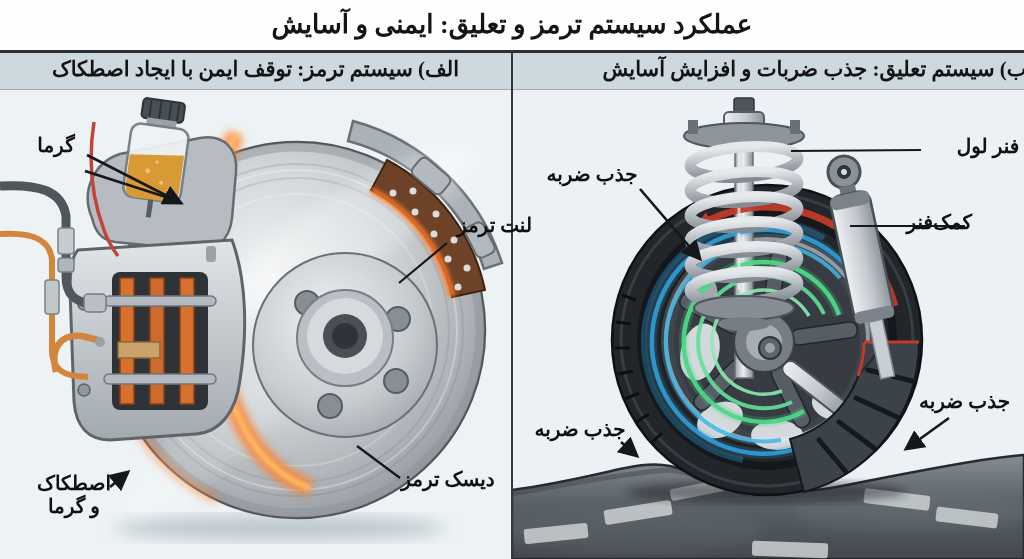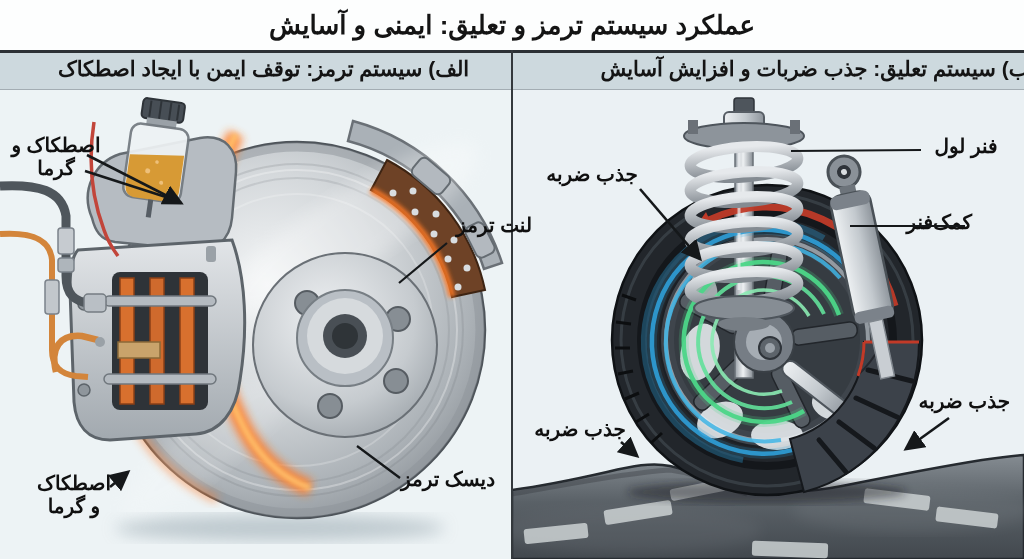--- a/index.html
+++ b/index.html
@@ -1,54 +1,54 @@
 <!DOCTYPE html>
 <html lang="fa"><head>
 <meta charset="utf-8">
 <style>
   html,body{margin:0;padding:0;background:#ffffff;}
   #app{
     position:relative;width:1024px;height:559px;overflow:hidden;
-    background:#ec4899;font-family:Liberation Sans, sans-serif;color:#141414;
+    background:#ec4899;font-family:Liberation Serif, serif;color:#141414;
   }
   
   #title-band{position:absolute;left:0;top:0;width:1024px;height:50px;background:#fdfefe;}
   #page-title{
     position:absolute;left:0;top:0;width:1024px;height:50px;line-height:50px;
     text-align:center;font-size:26px;font-weight:bold;direction:rtl;
   }
   
   #header-bar{
     position:absolute;left:0;top:50px;width:1024px;height:40px;
     background:#cdd9de;border-top:3px solid #2c3135;box-sizing:border-box;
     border-bottom:1px solid rgba(40,45,50,.25);
   }
   .hdr{
     position:absolute;top:50px;height:40px;line-height:38px;text-align:center;
     font-size:21px;font-weight:bold;direction:rtl;white-space:nowrap;
   }
-  #hdr-brake{left:0;width:511px;margin-left:8px;}
+  #hdr-brake{left:0;width:511px;}
   #hdr-susp{left:513px;width:603px;}
   
   .panel{position:absolute;top:90px;width:512px;height:469px;}
   #panel-brake{left:0;background:#edf3f5;}
   #panel-susp{left:512px;background:#ebf1f4;}
   #v-divider{position:absolute;left:511px;top:50px;width:2px;height:509px;background:#34393d;}
   
   .lbl{
     position:absolute;font-weight:bold;font-size:20px;line-height:23px;color:#101010;
     text-align:center;direction:rtl;white-space:nowrap;
   }
   .lbl span{display:block;}
   #lbl-frict-top{left:4px;top:134px;width:104px;}
   #lbl-pad{left:458px;top:214px;width:74px;}
   #lbl-disc{left:396px;top:468px;width:104px;}
   #lbl-frict-bot{left:32px;top:472px;width:84px;}
   #lbl-absorb-wheel{left:546px;top:163px;width:92px;}
-  #lbl-spring{left:934px;top:135px;width:64px;}
+  #lbl-spring{left:956px;top:135px;width:64px;}
   #lbl-damper{left:914px;top:211px;width:58px;}
   #lbl-absorb-road-l{left:534px;top:418px;width:92px;}
   #lbl-absorb-road-r{left:920px;top:390px;width:90px;}
   
   #overlay{position:absolute;left:0;top:0;width:1024px;height:559px;pointer-events:none;}
   svg{display:block;}
 </style>
 </head>
 <body>
 
@@ -336,21 +336,20 @@
         <rect x="312" y="104" width="40" height="14" rx="6" fill="#7b828a"></rect>
         <rect x="312" y="222" width="40" height="12" rx="5" fill="#7b828a"></rect>
         <rect x="325" y="234" width="14" height="58" fill="#c9ced3" stroke="#80878e" stroke-width="1.5"></rect>
       </g>
     </svg>
   </div>
 
   <div id="v-divider"></div>
 
   <div id="lbl-frict-top" class="lbl">
-    <span>اصطکاک و</span>
     <span>گرما</span>
   </div>
   <div id="lbl-pad" class="lbl">لنت ترمز</div>
   <div id="lbl-frict-bot" class="lbl">
     <span>اصطکاک</span>
     <span>و گرما</span>
   </div>
   <div id="lbl-disc" class="lbl">دیسک ترمز</div>
   <div id="lbl-absorb-wheel" class="lbl">جذب ضربه</div>
   <div id="lbl-spring" class="lbl">فنر لول</div>

